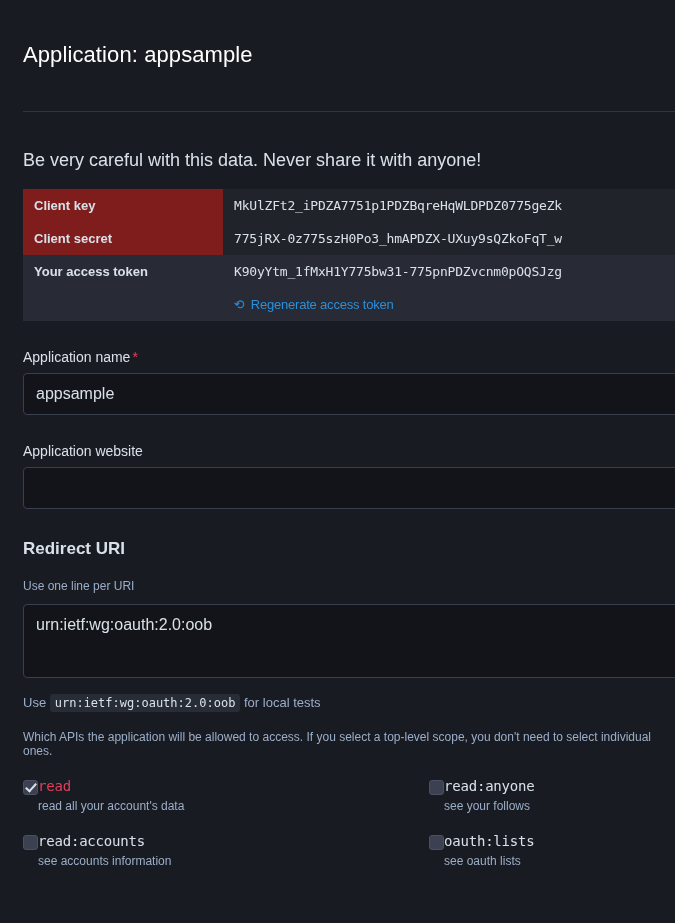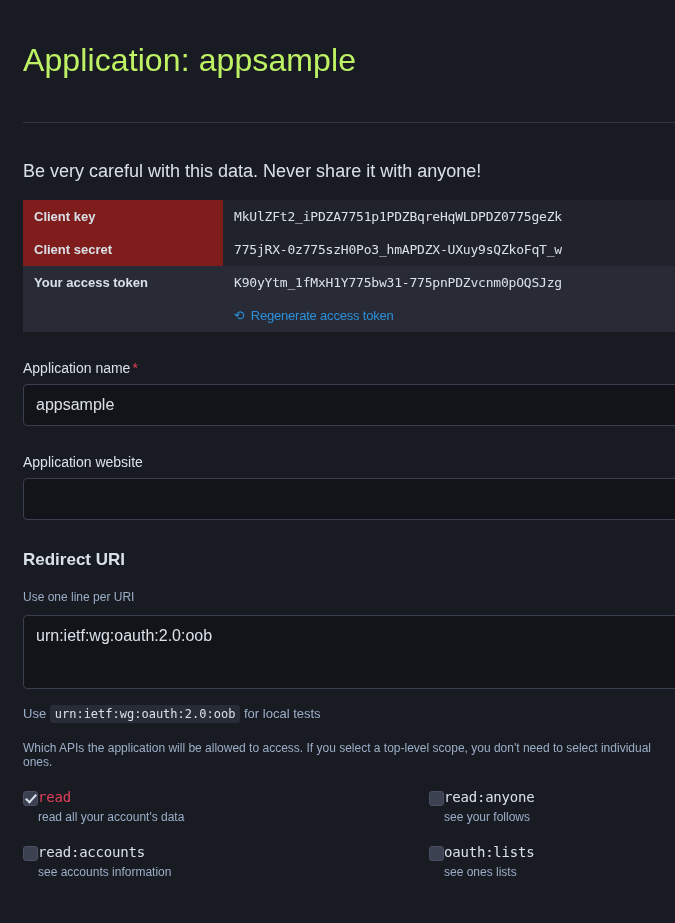--- a/index.html
+++ b/index.html
@@ -14,23 +14,23 @@
     color: #d9e1e8;
   }
   .page {
     width: 675px;
     height: 923px;
     position: relative;
     background: #191b22;
     padding: 0 0 0 23px;
   }
   .title {
-    font-size: 32px;
+    font-size: 22px;
     font-weight: 400;
-    color: #bef264;
+    color: #ffffff;
     margin: 0;
     padding-top: 42px;
     letter-spacing: 0.1px;
   }
   .divider {
     border: 0;
     border-top: 1px solid #313543;
     margin: 43px 0 0 0;
     width: 700px;
   }
@@ -273,18 +273,18 @@
       <span class="checkbox"></span>
       <span class="scope-text">
         <span class="scope-name">read:accounts</span>
         <span class="scope-desc">see accounts information</span>
       </span>
     </div>
     <div class="scope">
       <span class="checkbox"></span>
       <span class="scope-text">
         <span class="scope-name">oauth:lists</span>
-        <span class="scope-desc">see ones lists</span>
+        <span class="scope-desc">see oauth lists</span>
       </span>
     </div>
   </div>
 
 </div>
 
 </body></html>

